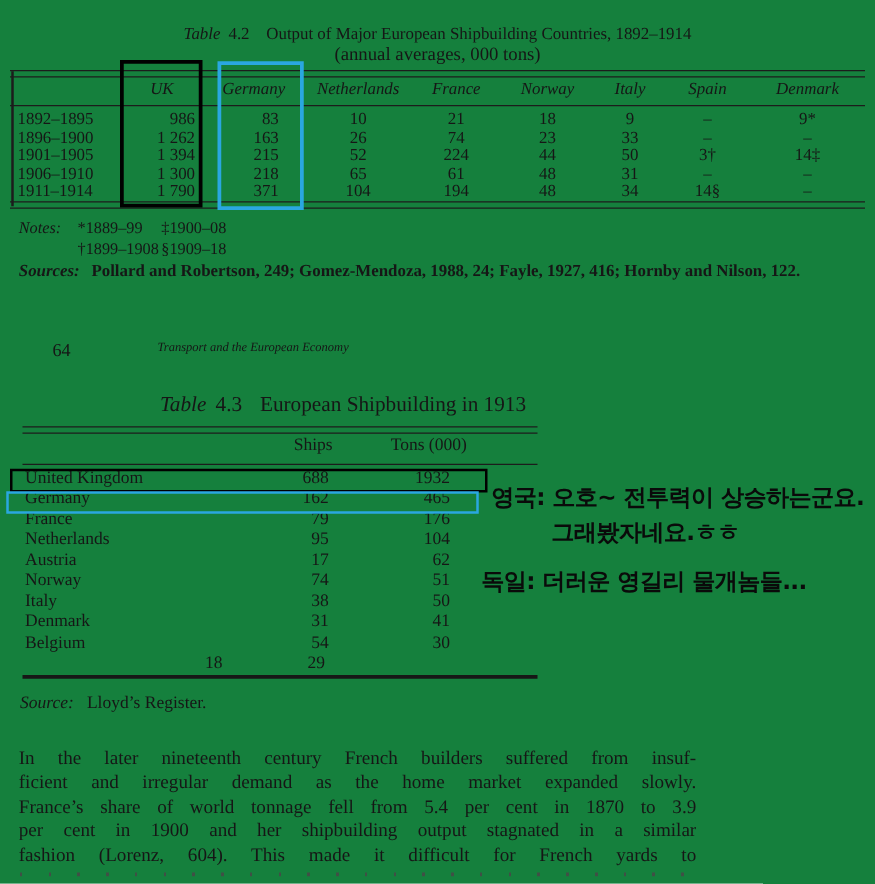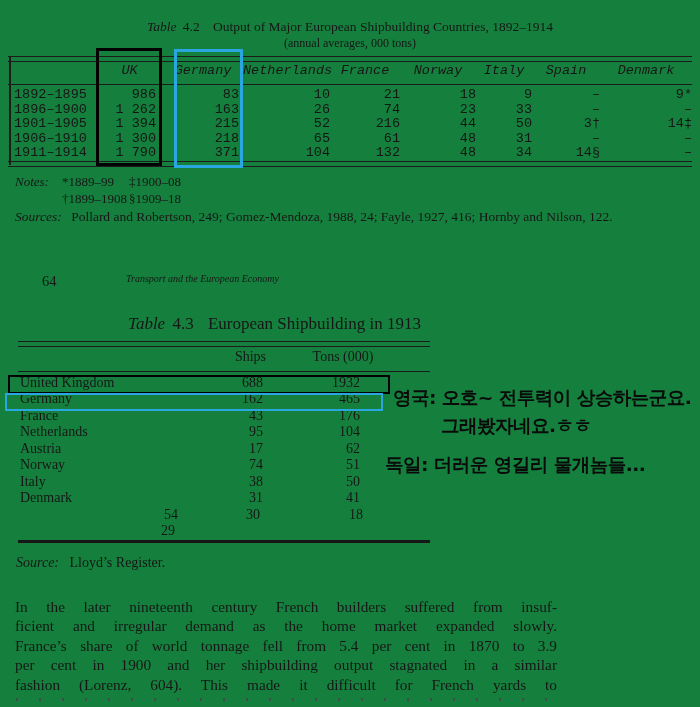--- a/index.html
+++ b/index.html
@@ -8,35 +8,35 @@
     font-family:"Liberation Serif","DejaVu Serif",serif; color:#161616;
   }
   .abs{position:absolute;}
   .it{font-style:italic;}
   .ctr{text-align:center;}
   
   .drule{height:4px; border-top:1.7px solid #1c1c1c; border-bottom:1.3px solid #1c1c1c;}
   .srule{border-top:1.4px solid #1c1c1c; height:0;}
   
   .t42{left:8px; top:56px; width:684px; height:112px;}
-  .t42 .band{position:absolute; left:0; width:684px;font-family:Liberation Mono, monospace;}
+  .t42 .band{position:absolute; left:0; width:684px;}
   .t42-grid{display:grid; grid-template-columns:88px 67px 80px 87px 70px 76px 56px 68px 92px; font-size:13.5px;}
   .t42-head{top:7px; height:20px;}
   .t42-head div{font-style:italic; text-align:center;}
   .t42-body{top:32px; line-height:14.5px;}
   .c-lbl{text-align:left; padding-left:6px;}
   .c-uk{text-align:right; padding-right:7px;}
-  .c-de{text-align:right; padding-right:4px;}
-  .c-ctr{text-align:right;}
+  .c-de{text-align:right; padding-right:20px;}
+  .c-ctr{text-align:center;}
   .t42-leftline{left:1px; top:1px; width:1.5px; height:108px; background:#1c1c1c;}
   
   .hbox{box-sizing:border-box; border-style:solid;}
   
   .small{font-size:13px;}
-  .src{font-size:13.5px; white-space:nowrap;}
+  .src{font-size:13.5px; white-space:nowrap;font-weight:bold;}
   
   .t43{left:18px; top:341px; width:412px; height:204px;}
   .t43 .band{position:absolute; left:0; width:412px;}
   .t43-grid{display:grid; grid-template-columns:190px 85px 100px; font-size:14px;}
   .t43-head{top:8px; height:20px;}
   .t43-body{top:34px; line-height:16.45px;}
   .c-country{text-align:left; padding-left:2px;}
   .c-ships{text-align:right; padding-right:30px;}
   .c-tons{text-align:right; padding-right:33px;}
   .t43-bot{top:199px; height:2.6px; background:#171717;}
@@ -52,21 +52,21 @@
 </head>
 <body>
 
 <div class="page">
 
   <div class="abs ctr" style="left:0; top:19px; width:700px; font-size:13.5px;">
     <span class="it">Table</span>
     <span style="margin-left:3px;">4.2</span>
     <span style="margin-left:10px;">Output of Major European Shipbuilding Countries, 1892–1914</span>
   </div>
-  <div class="abs ctr" style="left:0; top:36px; width:700px; font-size:12px;font-family:Liberation Serif, serif;">(annual averages, 000 tons)</div>
+  <div class="abs ctr" style="left:0; top:36px; width:700px; font-size:15px;font-family:Liberation Serif, serif;">(annual averages, 000 tons)</div>
 
   <div class="abs t42">
     <div class="band drule" style="top:0;"></div>
     <div class="abs t42-leftline"></div>
 
     <div class="band t42-grid t42-head">
       <div></div>
       <div>UK</div>
       <div>Germany</div>
       <div>Netherlands</div>
@@ -97,41 +97,41 @@
       <div class="c-ctr">74</div>
       <div class="c-ctr">23</div>
       <div class="c-ctr">33</div>
       <div class="c-ctr">–</div>
       <div class="c-ctr">–</div>
 
       <div class="c-lbl">1901–1905</div>
       <div class="c-uk">1 394</div>
       <div class="c-de">215</div>
       <div class="c-ctr">52</div>
-      <div class="c-ctr">216</div>
+      <div class="c-ctr">224</div>
       <div class="c-ctr">44</div>
       <div class="c-ctr">50</div>
       <div class="c-ctr">3†</div>
       <div class="c-ctr">14‡</div>
 
       <div class="c-lbl">1906–1910</div>
       <div class="c-uk">1 300</div>
       <div class="c-de">218</div>
       <div class="c-ctr">65</div>
       <div class="c-ctr">61</div>
       <div class="c-ctr">48</div>
       <div class="c-ctr">31</div>
       <div class="c-ctr">–</div>
       <div class="c-ctr">–</div>
 
       <div class="c-lbl">1911–1914</div>
       <div class="c-uk">1 790</div>
       <div class="c-de">371</div>
       <div class="c-ctr">104</div>
-      <div class="c-ctr">132</div>
+      <div class="c-ctr">194</div>
       <div class="c-ctr">48</div>
       <div class="c-ctr">34</div>
       <div class="c-ctr">14§</div>
       <div class="c-ctr">–</div>
     </div>
 
     <div class="band drule" style="top:105px;"></div>
   </div>
 
   <div class="abs hbox" style="left:96px; top:48px; width:66px; height:118px; border-width:3px; border-color:#000;"></div>
@@ -171,21 +171,21 @@
     <div class="band t43-grid t43-body">
       <div class="c-country">United Kingdom</div>
       <div class="c-ships">688</div>
       <div class="c-tons">1932</div>
 
       <div class="c-country">Germany</div>
       <div class="c-ships">162</div>
       <div class="c-tons">465</div>
 
       <div class="c-country">France</div>
-      <div class="c-ships">43</div>
+      <div class="c-ships">79</div>
       <div class="c-tons">176</div>
 
       <div class="c-country">Netherlands</div>
       <div class="c-ships">95</div>
       <div class="c-tons">104</div>
 
       <div class="c-country">Austria</div>
       <div class="c-ships">17</div>
       <div class="c-tons">62</div>
 
@@ -194,20 +194,21 @@
       <div class="c-tons">51</div>
 
       <div class="c-country">Italy</div>
       <div class="c-ships">38</div>
       <div class="c-tons">50</div>
 
       <div class="c-country">Denmark</div>
       <div class="c-ships">31</div>
       <div class="c-tons">41</div>
 
+      <div class="c-country">Belgium</div>
       <div class="c-ships">54</div>
       <div class="c-tons">30</div>
 
       <div class="c-ships">18</div>
       <div class="c-tons">29</div>
     </div>
 
     <div class="band t43-bot"></div>
   </div>
 

